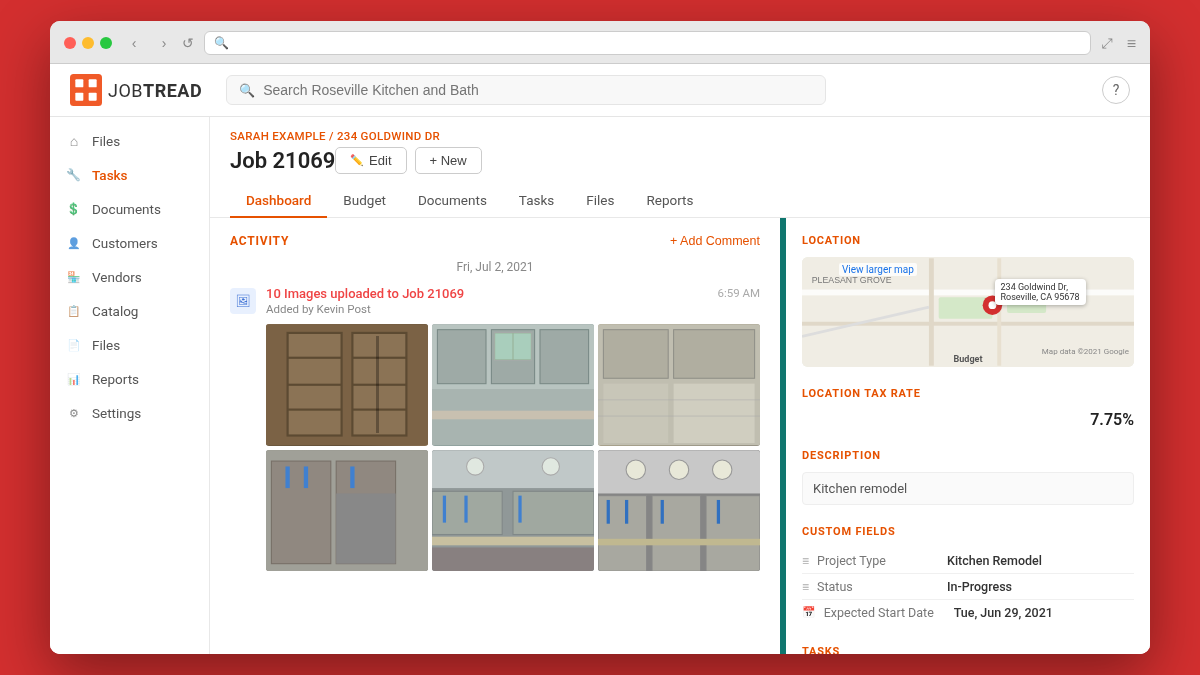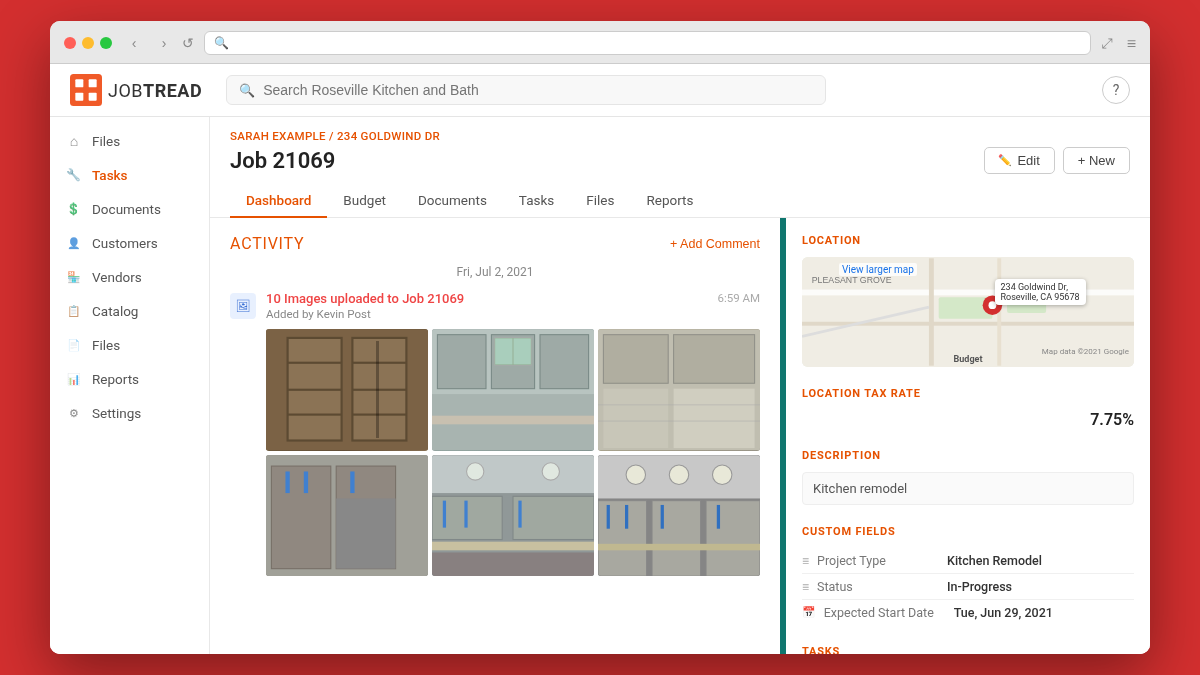--- a/index.html
+++ b/index.html
@@ -158,21 +158,21 @@
     .breadcrumb {
       font-size: 11.5px;
       color: #e65100;
       margin-bottom: 4px;
       font-weight: 500;
       letter-spacing: 0.3px;
     }
     .job-title-row {
       display: flex;
       align-items: center;
-      justify-content: space-between;
+      justify-content: flex-start;
       margin-bottom: 10px;
     }
     .job-title {
       font-size: 22px;
       font-weight: 600;
       color: #222;
     }
     .job-actions {
       display: flex;
       gap: 8px;
@@ -224,22 +224,22 @@
       overflow-y: auto;
       background: white;
     }
     .activity-header {
       display: flex;
       align-items: center;
       justify-content: space-between;
       margin-bottom: 12px;
     }
     .activity-title {
-      font-size: 16px;
-      font-weight: 400;
+      font-size: 12px;
+      font-weight: 700;
       color: #e65100;
       letter-spacing: 0.8px;
       text-transform: uppercase;
     }
     .add-comment-btn {
       font-size: 12.5px;
       color: #e65100;
       cursor: pointer;
       background: none;
       border: none;

